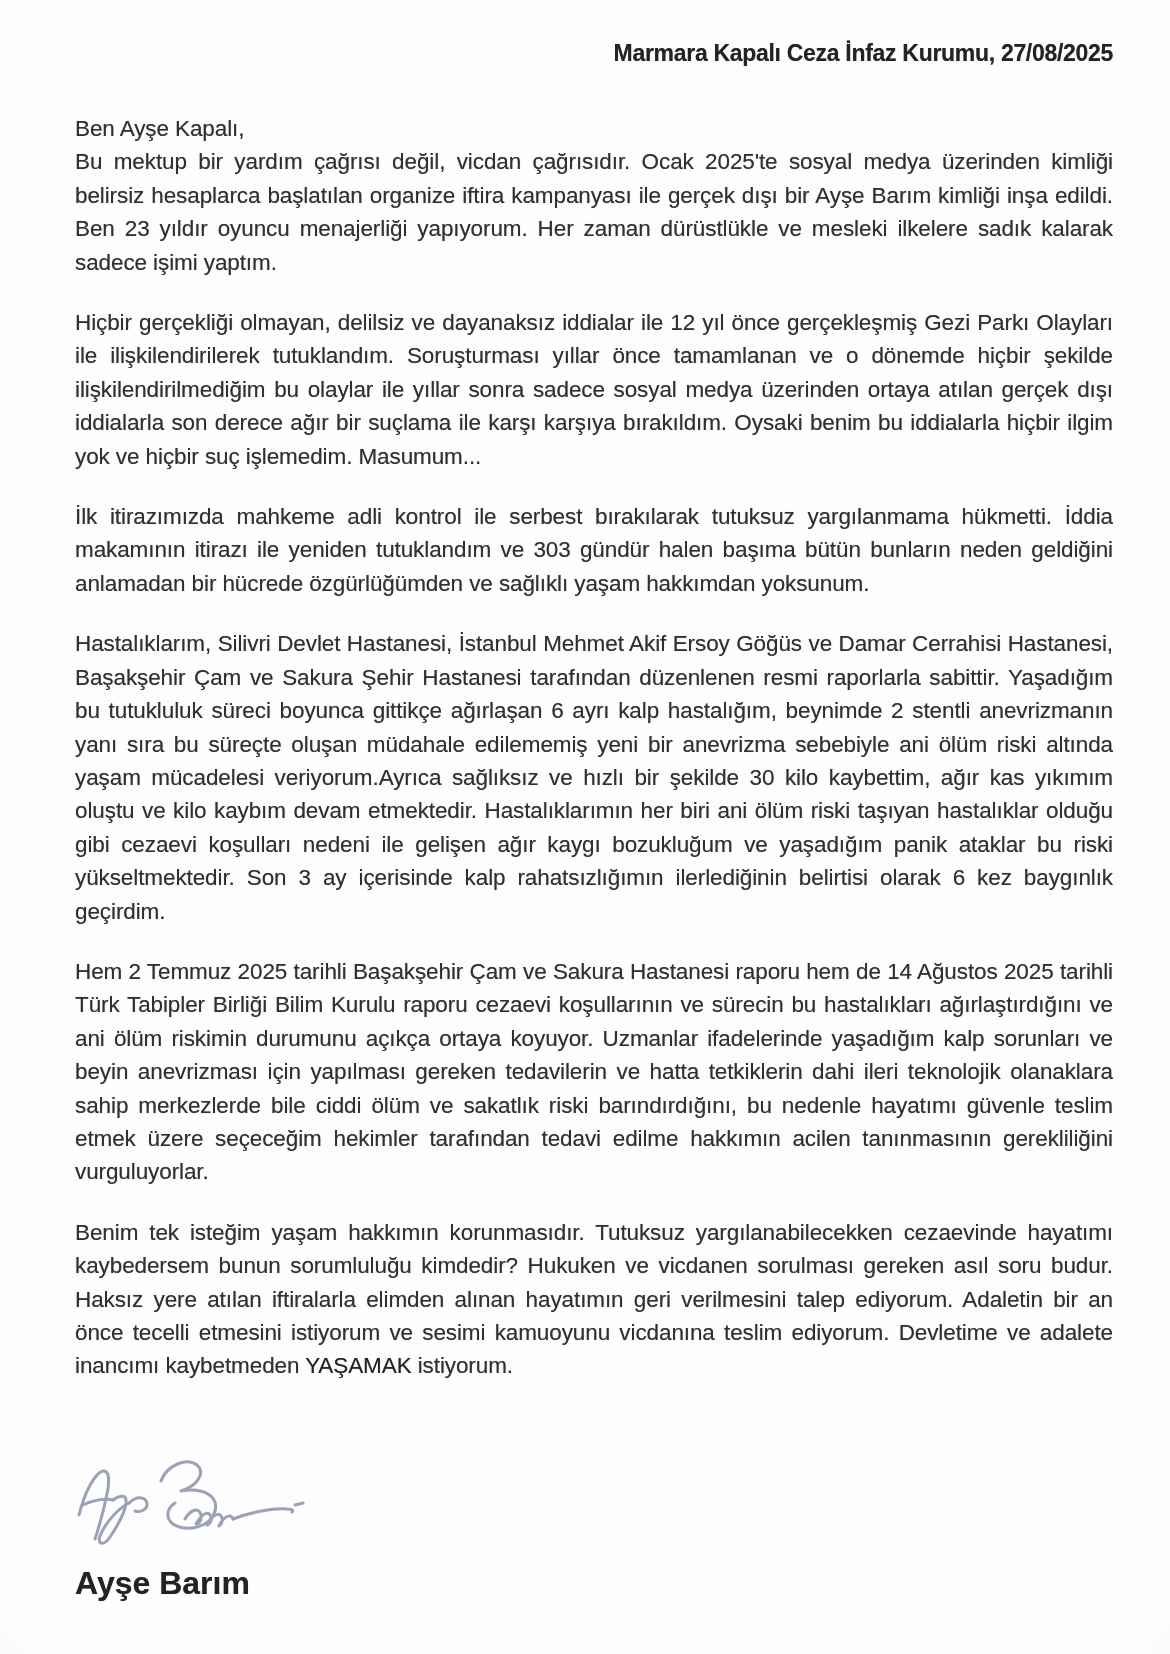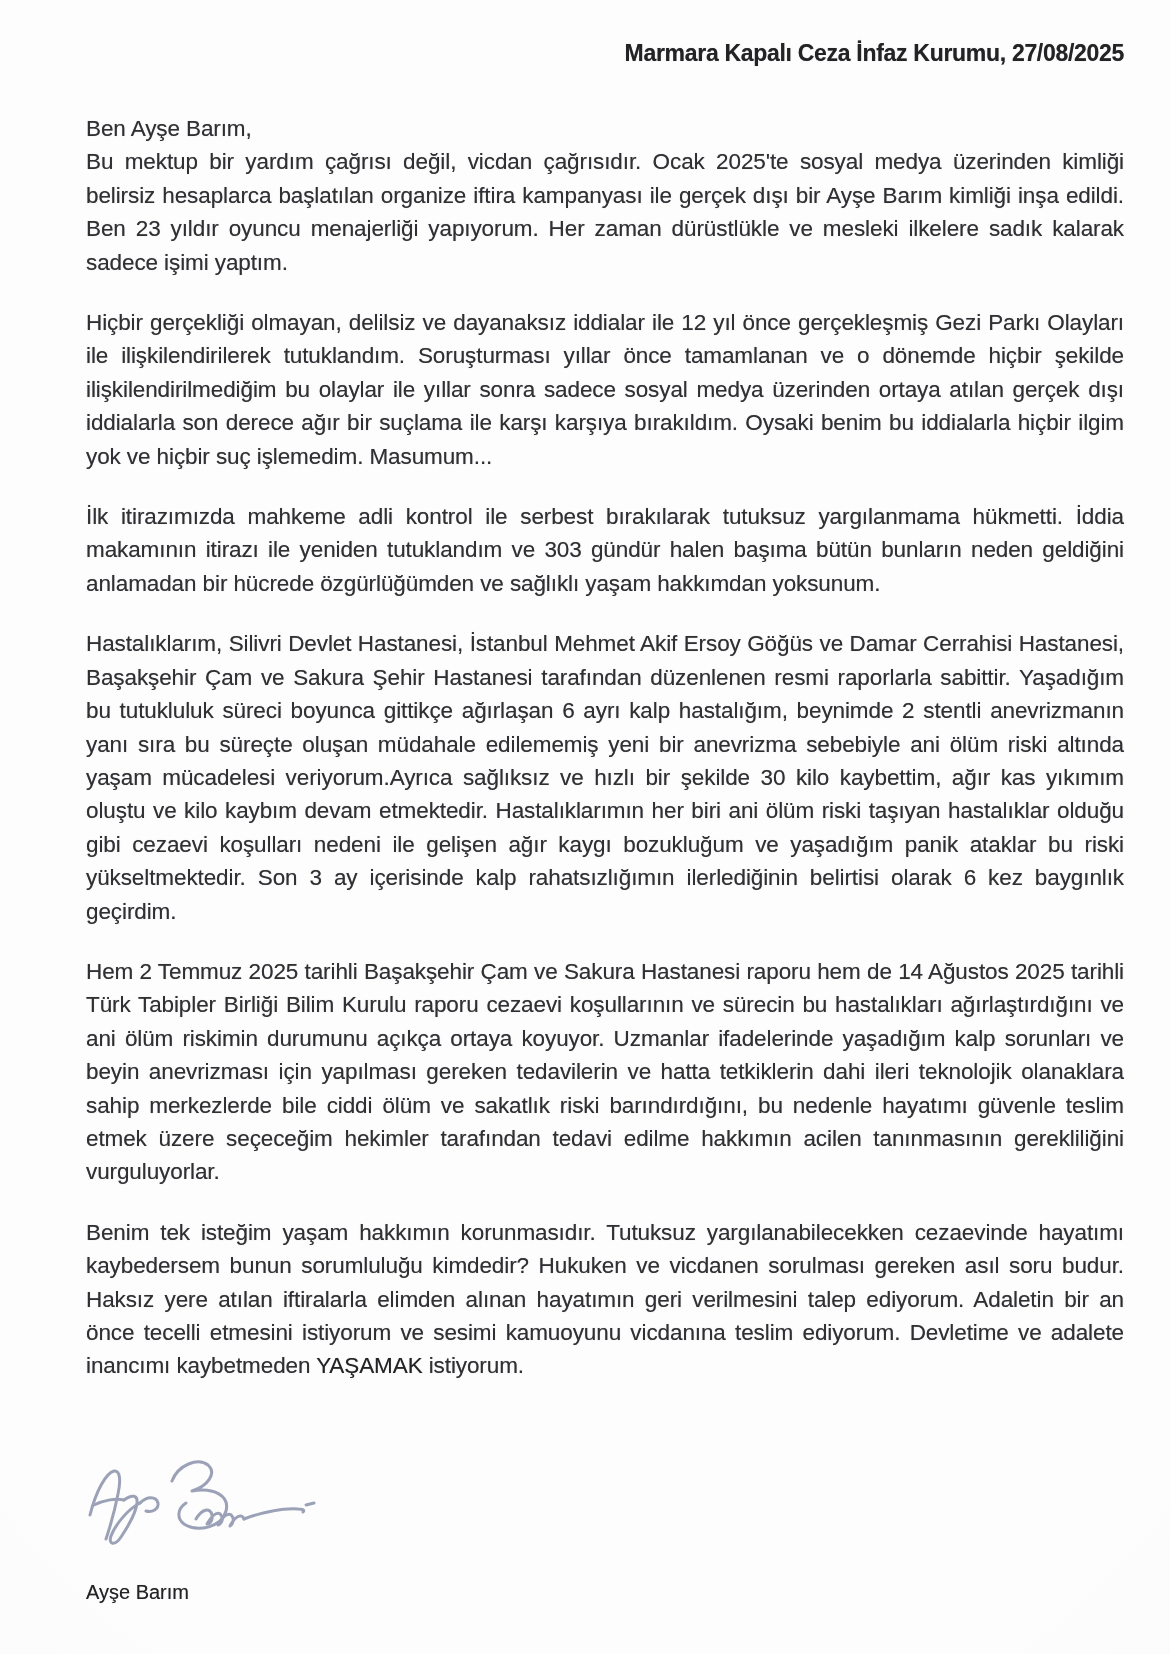--- a/index.html
+++ b/index.html
@@ -6,54 +6,54 @@
   body{
     width:1170px;height:1654px;
     background:#f4f4f3;
     font-family:"Liberation Sans", sans-serif;
   }
   .sheet{
     position:relative;width:1170px;height:1654px;overflow:hidden;
     background:radial-gradient(130% 120% at 50% 42%, #fdfdfd 55%, #f2f2f1 100%);
     color:#2d2d30;
   }
-  .content{position:absolute;left:86px;top:0;width:1038px;}
+  .content{position:absolute;left:75px;top:0;width:1038px;}
   .letter-header{
     margin-top:40px;text-align:right;
     font-weight:700;font-size:23px;letter-spacing:-0.3px;color:#232326;
     text-shadow:0 0 0.7px rgba(40,40,45,0.55);
   }
   .bodytext{margin-top:45px;}
   p.para{
     margin:0 0 27px 0;
     font-size:22.5px;line-height:33.4px;
     text-align:justify;color:#303034;letter-spacing:-0.1px;
     text-shadow:0 0 0.7px rgba(45,45,50,0.5);
   }
   .salutation-line{display:block;}
   .bold-word{font-weight:400;color:#232326;}
   .sig-block{margin-top:70px;}
   svg.signature{display:block;margin-left:-2px;}
   .signed-name{
-    margin-top:28px;font-size:20px;font-weight:400;color:#232326;
+    margin-top:12px;font-size:32px;font-weight:700;color:#232326;
     text-shadow:0 0 0.7px rgba(40,40,45,0.5);
   }
 </style>
 </head>
 <body>
 
 <div class="sheet">
   <div class="content">
 
     <div class="letter-header">Marmara Kapalı Ceza İnfaz Kurumu, 27/08/2025</div>
 
     <div class="bodytext">
 
       <p class="para">
-        <span class="salutation-line">Ben Ayşe Barım,</span>
+        <span class="salutation-line">Ben Ayşe Kapalı,</span>
         <span>Bu mektup bir yardım çağrısı değil, vicdan çağrısıdır. Ocak 2025'te sosyal medya üzerinden kimliği belirsiz hesaplarca başlatılan organize iftira kampanyası ile gerçek dışı bir Ayşe Barım kimliği inşa edildi. Ben 23 yıldır oyuncu menajerliği yapıyorum. Her zaman dürüstlükle ve mesleki ilkelere sadık kalarak sadece işimi yaptım.</span>
       </p>
 
       <p class="para">Hiçbir gerçekliği olmayan, delilsiz ve dayanaksız iddialar ile 12 yıl önce gerçekleşmiş Gezi Parkı Olayları ile ilişkilendirilerek tutuklandım. Soruşturması yıllar önce tamamlanan ve o dönemde hiçbir şekilde ilişkilendirilmediğim bu olaylar ile yıllar sonra sadece sosyal medya üzerinden ortaya atılan gerçek dışı iddialarla son derece ağır bir suçlama ile karşı karşıya bırakıldım. Oysaki benim bu iddialarla hiçbir ilgim yok ve hiçbir suç işlemedim. Masumum...</p>
 
       <p class="para">İlk itirazımızda mahkeme adli kontrol ile serbest bırakılarak tutuksuz yargılanmama hükmetti. İddia makamının itirazı ile yeniden tutuklandım ve 303 gündür halen başıma bütün bunların neden geldiğini anlamadan bir hücrede özgürlüğümden ve sağlıklı yaşam hakkımdan yoksunum.</p>
 
       <p class="para">Hastalıklarım, Silivri Devlet Hastanesi, İstanbul Mehmet Akif Ersoy Göğüs ve Damar Cerrahisi Hastanesi, Başakşehir Çam ve Sakura Şehir Hastanesi tarafından düzenlenen resmi raporlarla sabittir. Yaşadığım bu tutukluluk süreci boyunca gittikçe ağırlaşan 6 ayrı kalp hastalığım, beynimde 2 stentli anevrizmanın yanı sıra bu süreçte oluşan müdahale edilememiş yeni bir anevrizma sebebiyle ani ölüm riski altında yaşam mücadelesi veriyorum.Ayrıca sağlıksız ve hızlı bir şekilde 30 kilo kaybettim, ağır kas yıkımım oluştu ve kilo kaybım devam etmektedir. Hastalıklarımın her biri ani ölüm riski taşıyan hastalıklar olduğu gibi cezaevi koşulları nedeni ile gelişen ağır kaygı bozukluğum ve yaşadığım panik ataklar bu riski yükseltmektedir. Son 3 ay içerisinde kalp rahatsızlığımın ilerlediğinin belirtisi olarak 6 kez baygınlık geçirdim.</p>
 
       <p class="para">Hem 2 Temmuz 2025 tarihli Başakşehir Çam ve Sakura Hastanesi raporu hem de 14 Ağustos 2025 tarihli Türk Tabipler Birliği Bilim Kurulu raporu cezaevi koşullarının ve sürecin bu hastalıkları ağırlaştırdığını ve ani ölüm riskimin durumunu açıkça ortaya koyuyor. Uzmanlar ifadelerinde yaşadığım kalp sorunları ve beyin anevrizması için yapılması gereken tedavilerin ve hatta tetkiklerin dahi ileri teknolojik olanaklara sahip merkezlerde bile ciddi ölüm ve sakatlık riski barındırdığını, bu nedenle hayatımı güvenle teslim etmek üzere seçeceğim hekimler tarafından tedavi edilme hakkımın acilen tanınmasının gerekliliğini vurguluyorlar.</p>

